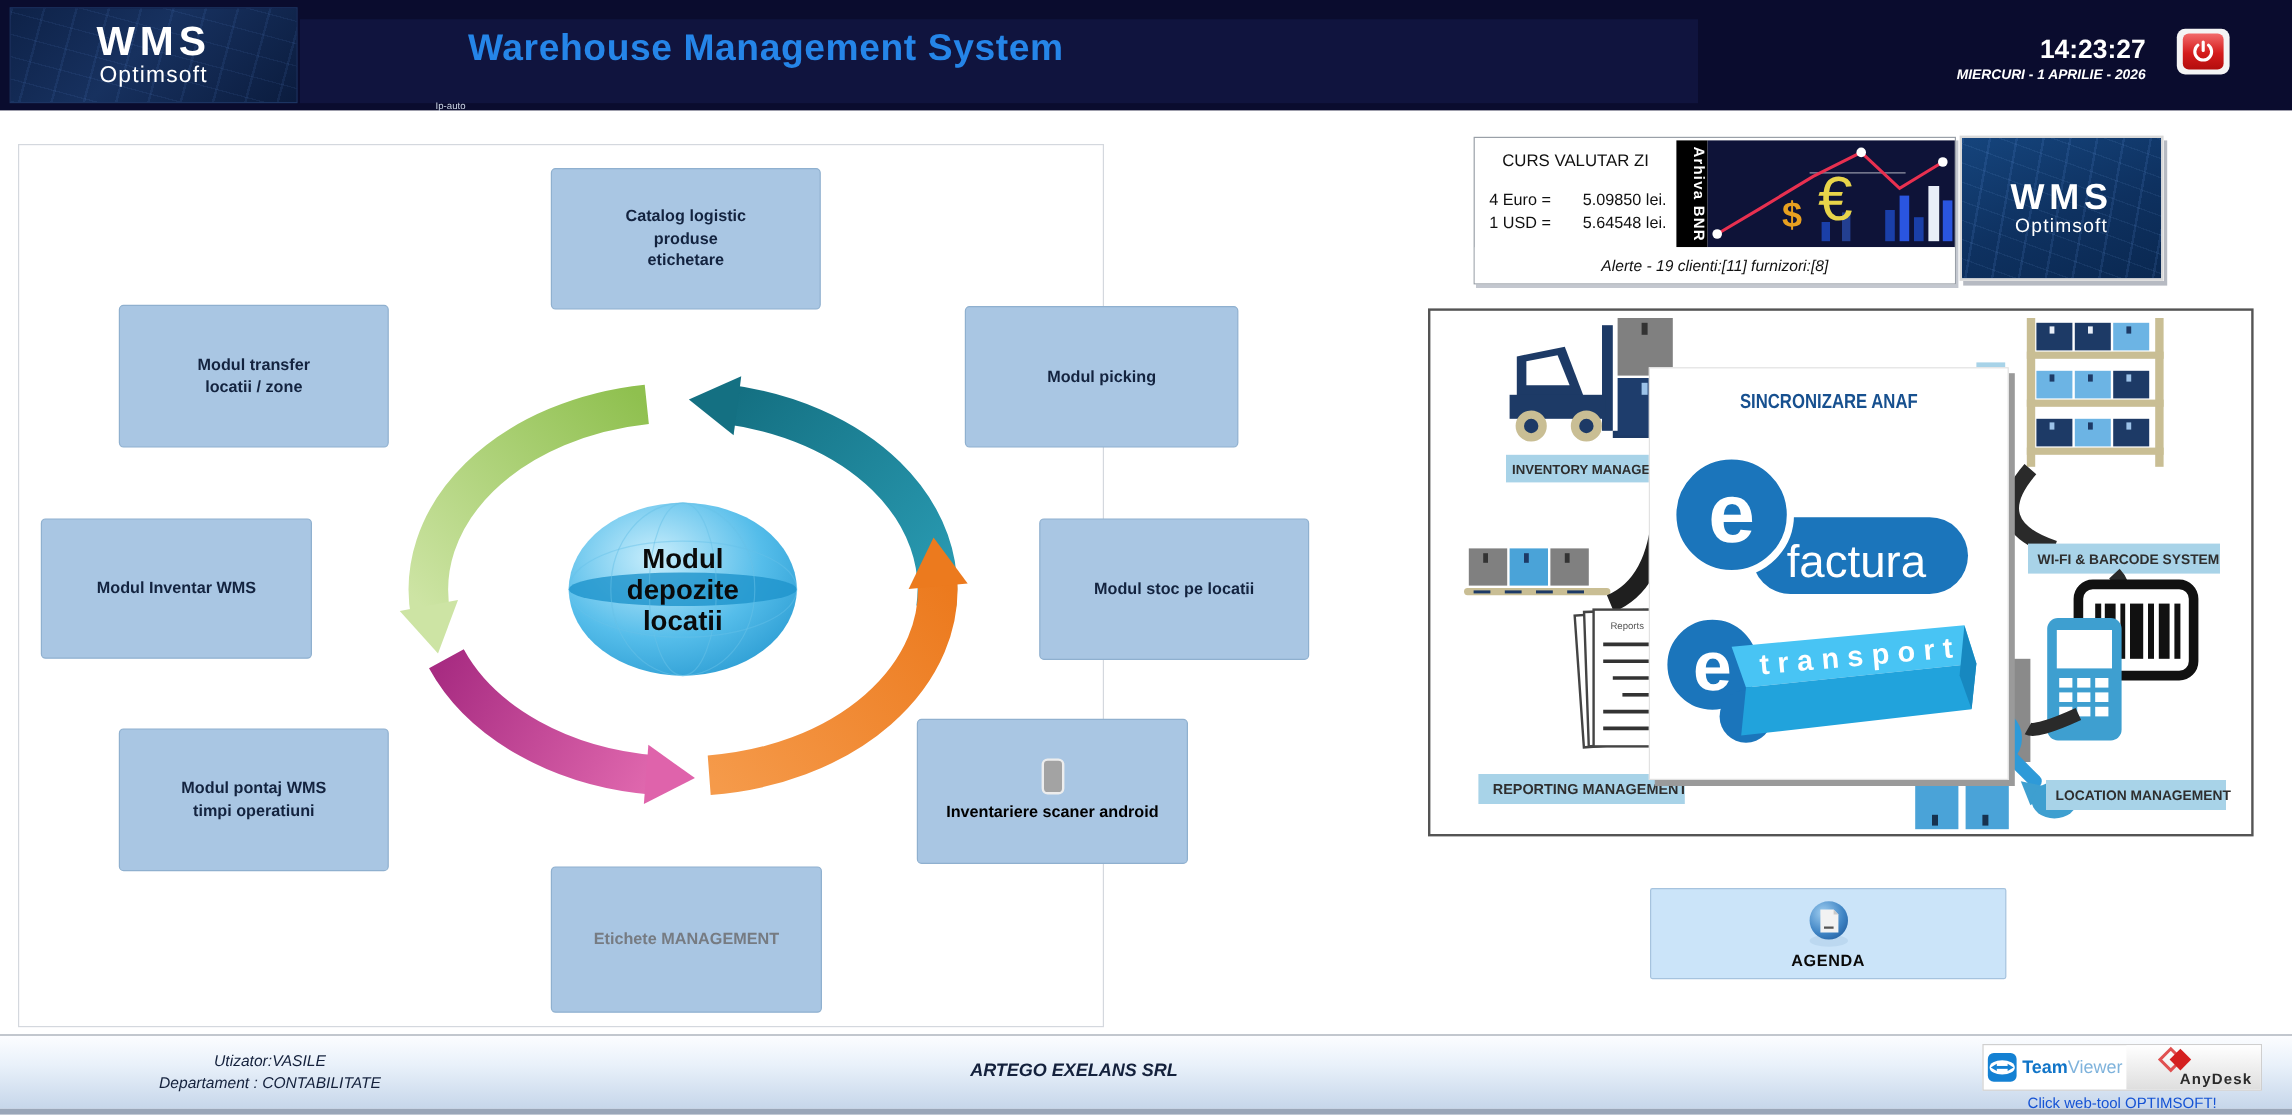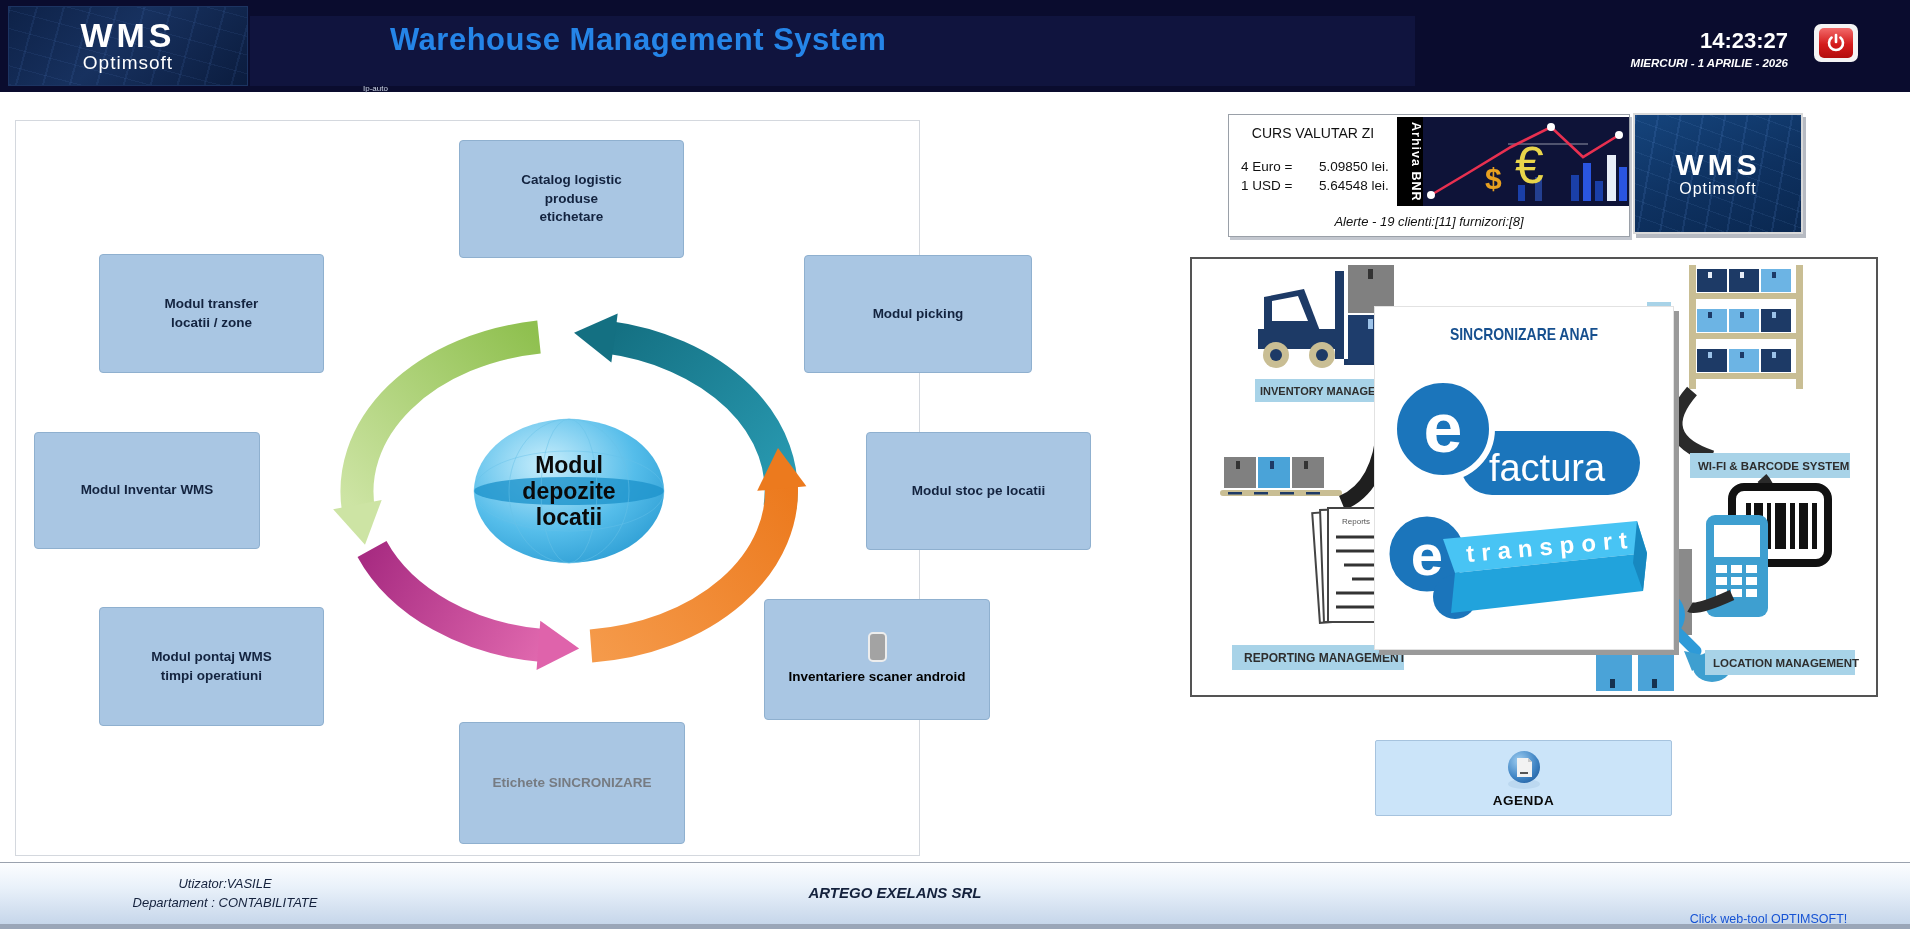--- a/index.html
+++ b/index.html
@@ -183,21 +183,21 @@
 locatii / zone</div>
   <div class="mod-box box-picking">Modul picking</div>
   <div class="mod-box box-inventar">Modul Inventar WMS</div>
   <div class="mod-box box-stoc">Modul stoc pe locatii</div>
   <div class="mod-box box-pontaj">Modul pontaj WMS
 timpi operatiuni</div>
   <div class="mod-box box-scaner gray">
     <div class="phone-icon"></div>
     <div>Inventariere scaner android</div>
   </div>
-  <div class="mod-box box-etichete">Etichete SINCRONIZARE</div>
+  <div class="mod-box box-etichete">Etichete MANAGEMENT</div>
 </div>
 
 <div class="curs-panel">
   <div class="curs-title">CURS VALUTAR ZI</div>
   <div class="curs-row curs-row1">
     <span>4 Euro =</span>
     <span class="v">5.09850 lei.</span>
   </div>
   <div class="curs-row curs-row2">
     <span>1 USD =</span>
@@ -422,15 +422,34 @@
   <div class="agenda-label">AGENDA</div>
 </div>
 
 <div class="footer">
   <div class="footer-user">
     <div>Utizator:VASILE</div>
     <div>Departament :  CONTABILITATE</div>
   </div>
   <div class="footer-company">ARTEGO EXELANS SRL</div>
 
+  <div class="remote-box">
+    <div class="tv-half">
+      <svg width="25" height="25" viewBox="0 0 25 25">
+        <rect x="0.5" y="0.5" width="24" height="24" rx="5" fill="#1481d3"></rect>
+        <ellipse cx="12.5" cy="12.5" rx="10.5" ry="6" fill="#fff"></ellipse>
+        <path d="M3 12.5 L8 9.5 L8 15.5 Z" fill="#1481d3"></path>
+        <path d="M22 12.5 L17 9.5 L17 15.5 Z" fill="#1481d3"></path>
+        <rect x="7.5" y="11.3" width="10" height="2.4" fill="#1481d3"></rect>
+      </svg>
+      <span class="tv-text"><span>Team</span><span class="lt">Viewer</span></span>
+    </div>
+    <div class="ad-half">
+      <svg width="40" height="24" viewBox="0 0 40 24" style="position:absolute;left:18px;top:0">
+        <polygon points="10,12 19,3 28,12 19,21" fill="none" stroke="#e05050" stroke-width="2.5"></polygon>
+        <polygon points="18,12 27,3 36,12 27,21" fill="#d42020"></polygon>
+      </svg>
+      <span class="ad-text">AnyDesk</span>
+    </div>
+  </div>
   <div class="webtool">Click web-tool OPTIMSOFT!</div>
 </div>
 <div class="bottom-strip"></div>
 
 </body></html>

